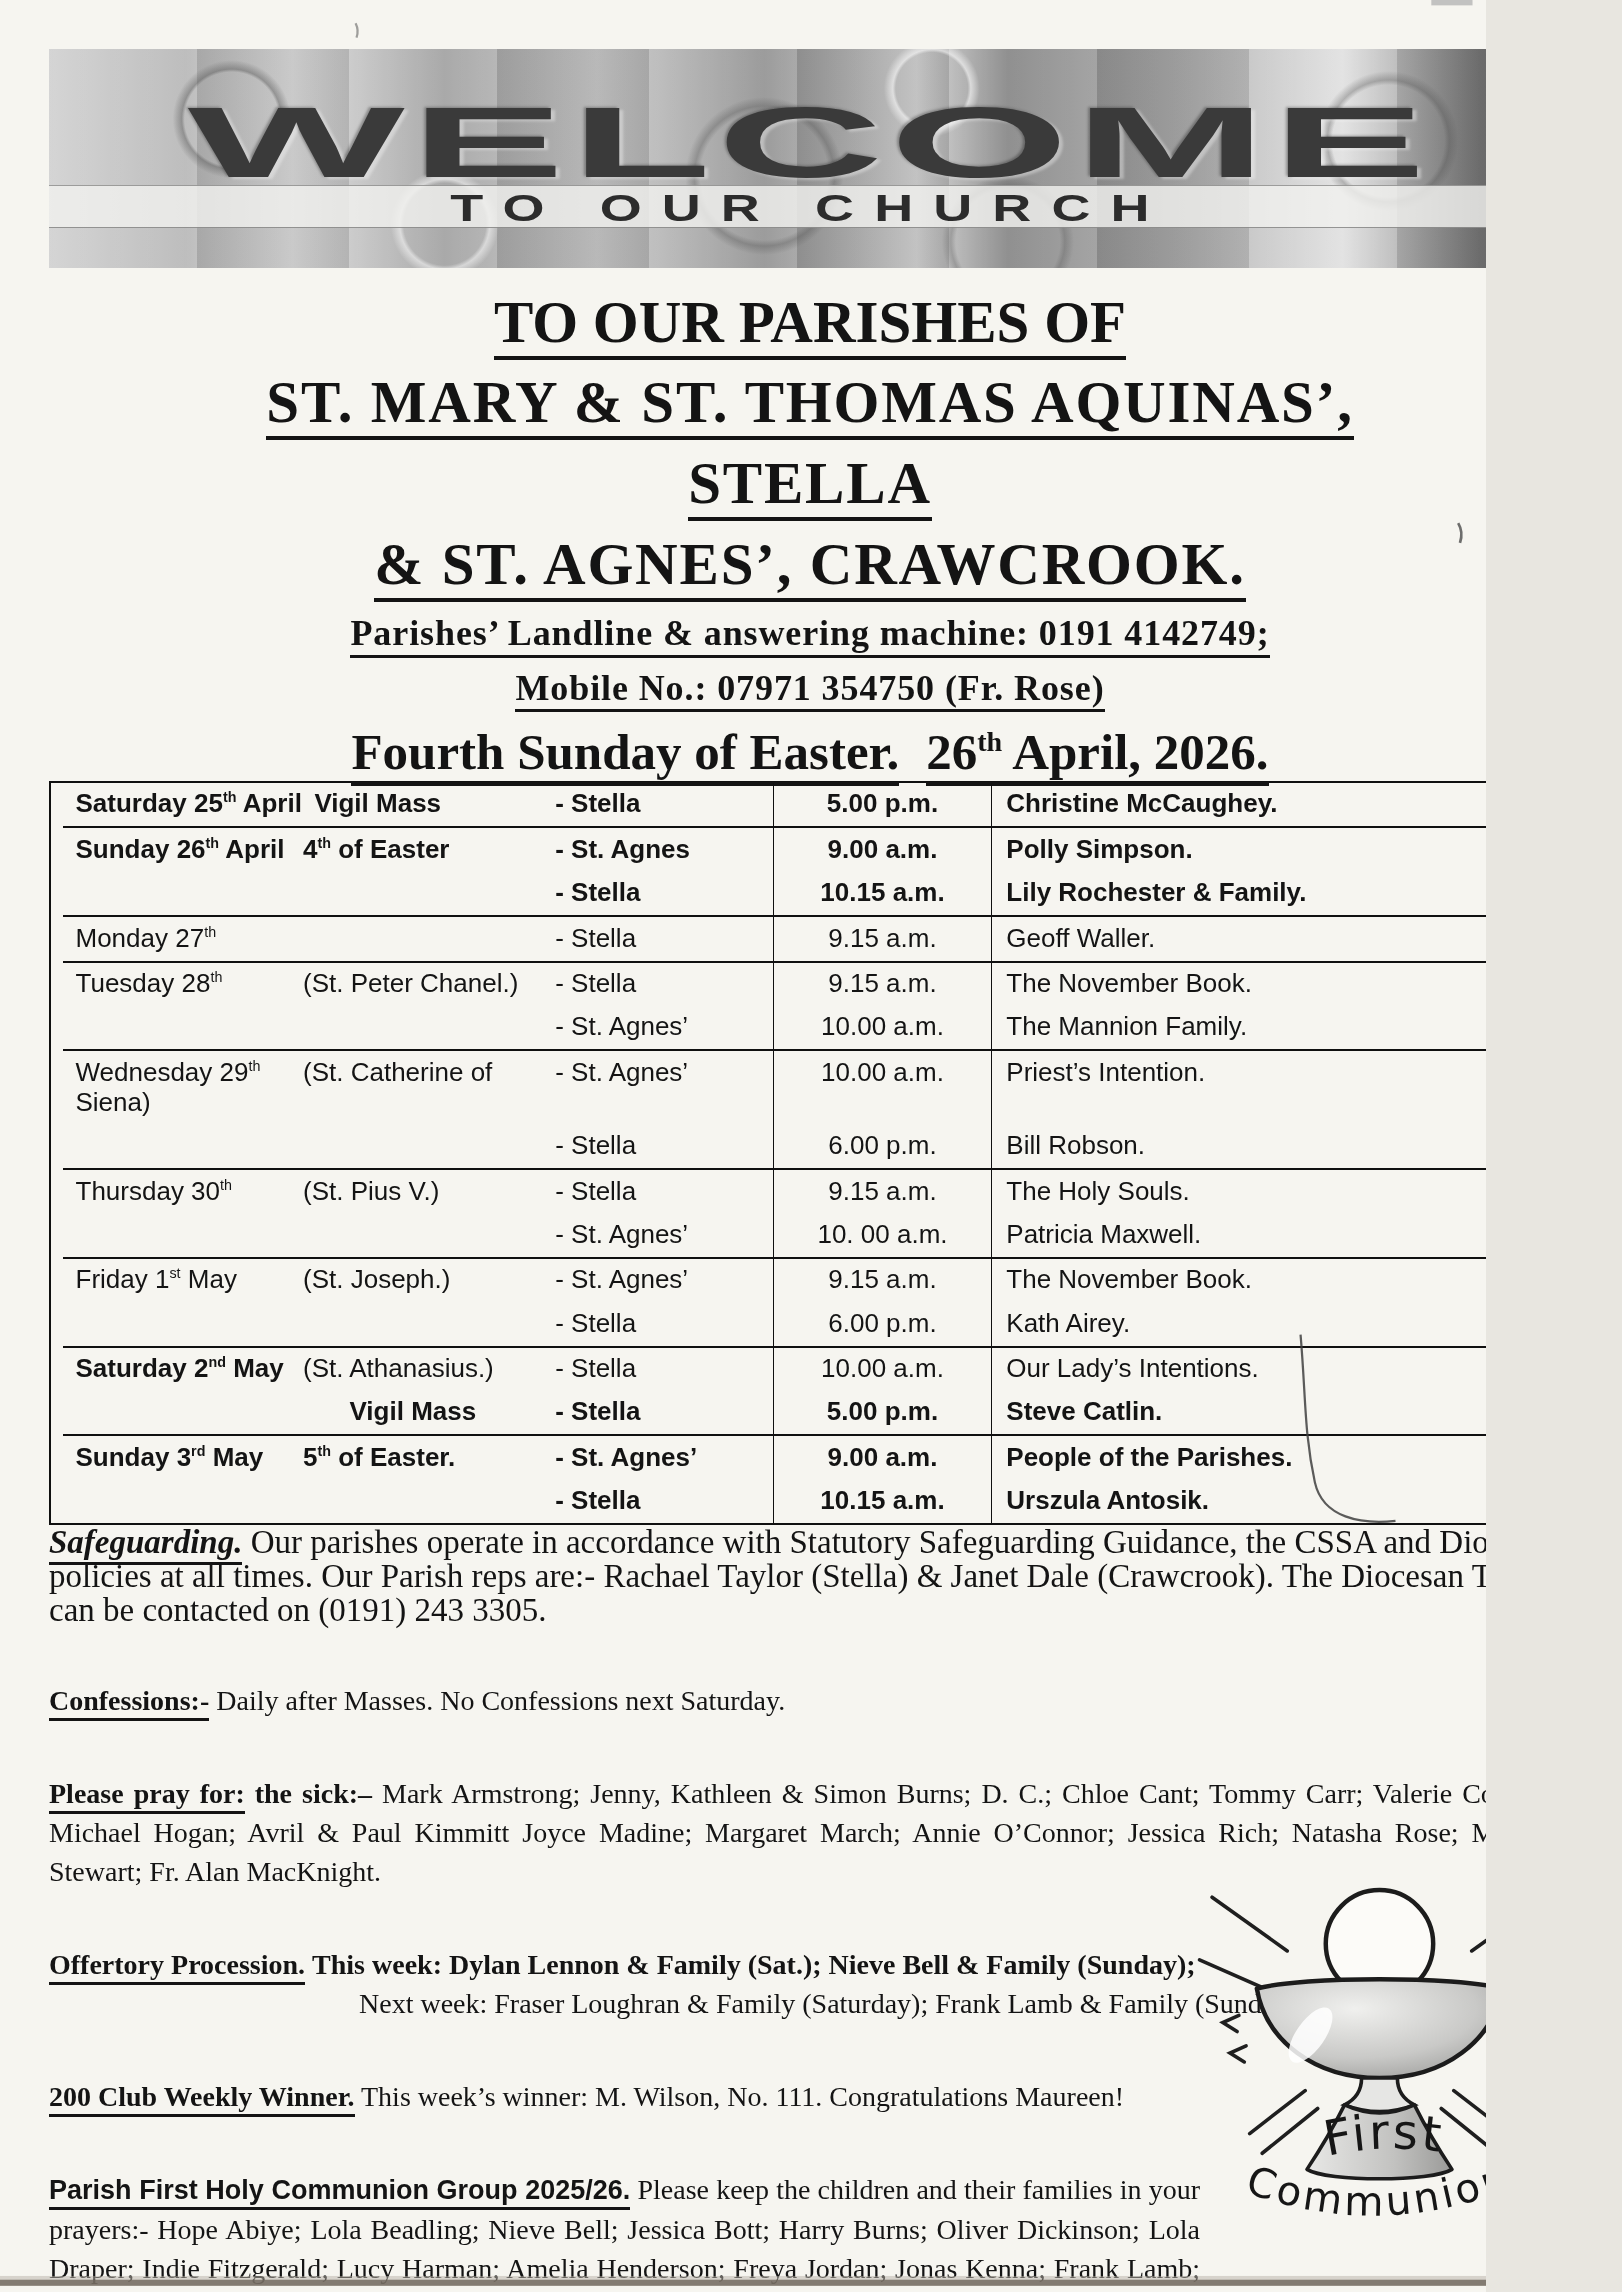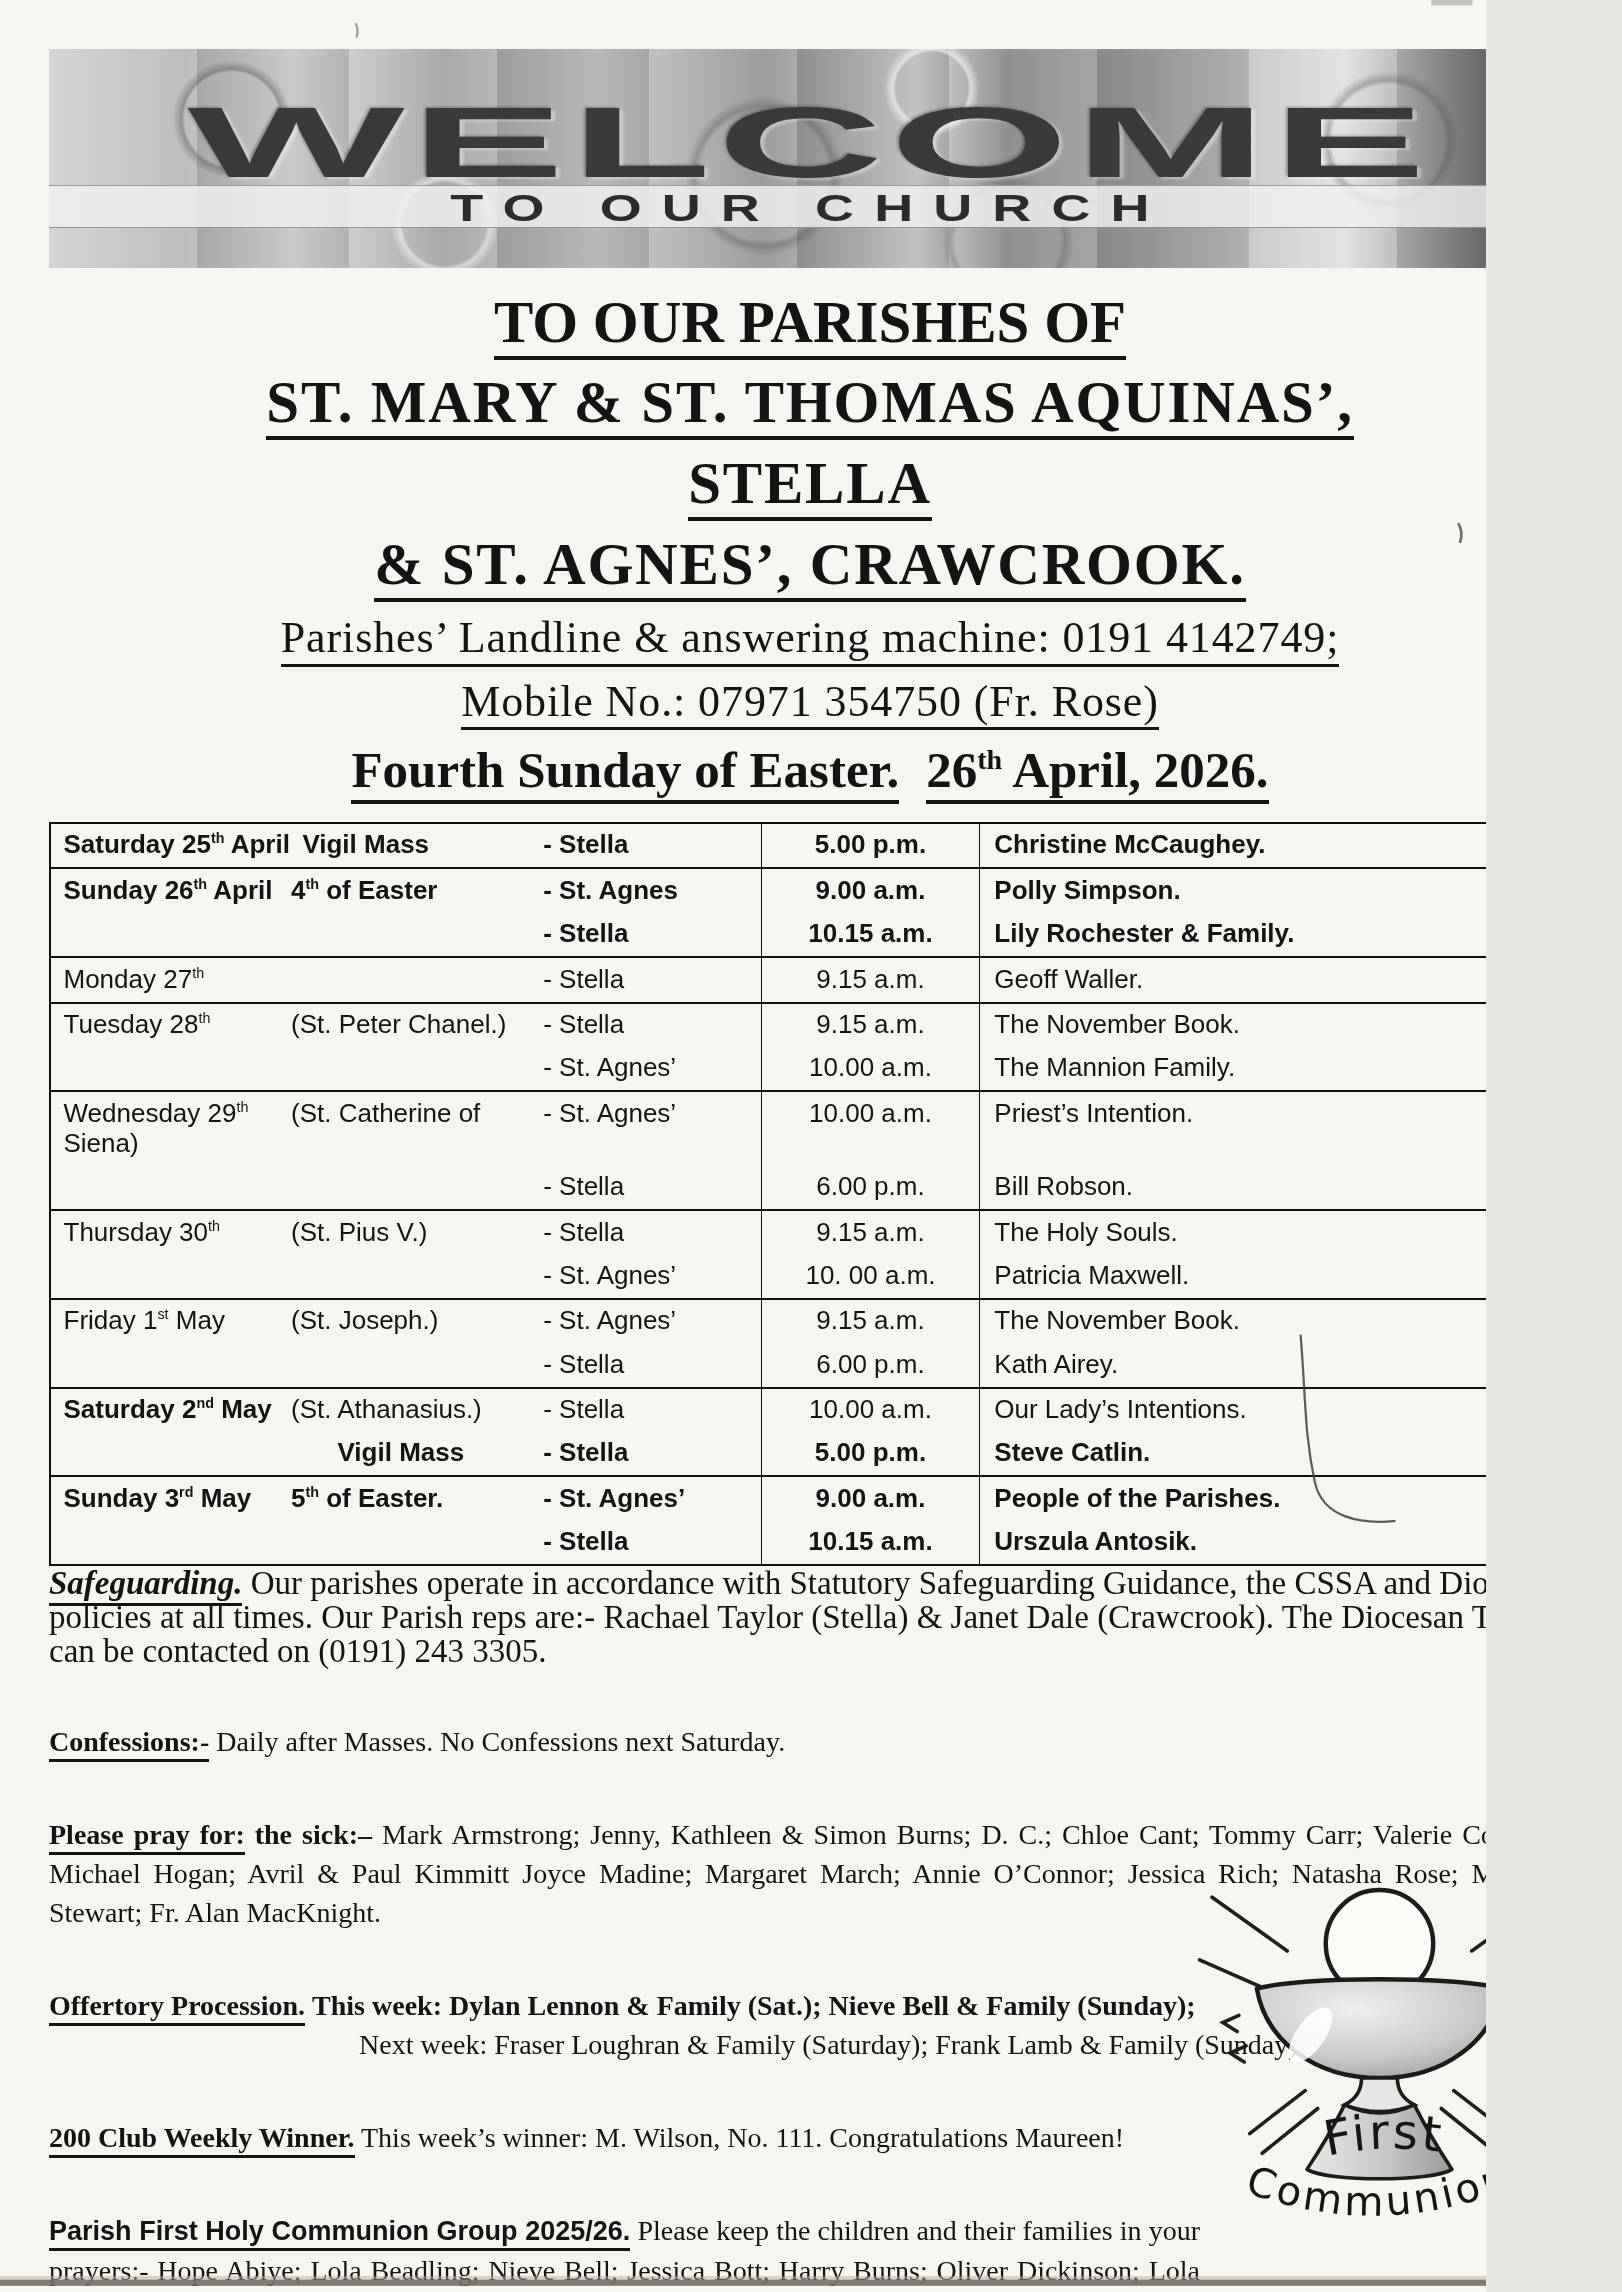--- a/index.html
+++ b/index.html
@@ -32,29 +32,29 @@
   .banner-sub{position:absolute;top:142px;left:0;width:100%;text-align:center;
     font-family:"Liberation Sans",sans-serif;font-weight:bold;font-size:36px;line-height:1;
     color:#2c2c2c;letter-spacing:13.4px;transform:scaleX(1.5);transform-origin:center;}
 
   
   .mast{text-align:center;}
   .u{border-bottom:4.5px solid #141414;padding-bottom:1.8px;}
   .u4{border-bottom:3.6px solid #141414;padding-bottom:1.8px;}
   .m1{font-size:59px;font-weight:bold;margin-top:19.7px;}
   .m2{font-size:59px;font-weight:bold;line-height:72px;margin-top:9px;letter-spacing:1.8px;}
-  .m-contact{font-size:44px;font-weight:normal;margin-top:12.5px;letter-spacing:0.9px;}
+  .m-contact{font-size:36px;font-weight:bold;margin-top:12.5px;letter-spacing:0.9px;}
   .m-retired{font-size:40px;font-weight:bold;margin-top:12.5px;}
   .m-sunday{font-size:51px;font-weight:bold;margin-top:14.3px;}
   .m-sunday .gap{display:inline-block;width:27px;}
   sup{font-size:55%;line-height:0;vertical-align:super;}
 
   
-  .stable{border:2.7px solid #101010;margin-top:23px;font-family:"Liberation Sans",sans-serif;
-          font-size:26px;background:transparent;}
+  .stable{border:2.7px solid #101010;font-family:"Liberation Sans",sans-serif;
+          font-size:26px;background:transparent;padding-left:12px;}
   .trow{border-bottom:2.7px solid #101010;}
   .trow:last-child{border-bottom:none;border-radius:28px;}
   .tline{display:grid;grid-template-columns:485px 226px 218px 1fr;}
   .tcell{padding:5.4px 0 8px;line-height:30px;}
   .cell-left{padding-left:12.5px;}
   .day{display:inline-block;min-width:215px;}
   .feast{margin-left:12.5px;}
   .feast2{margin-left:274px;}
   .cell-church{border-right:1.8px solid #101010;padding-left:7.2px;}
   .cell-time{border-right:1.8px solid #101010;text-align:center;}

